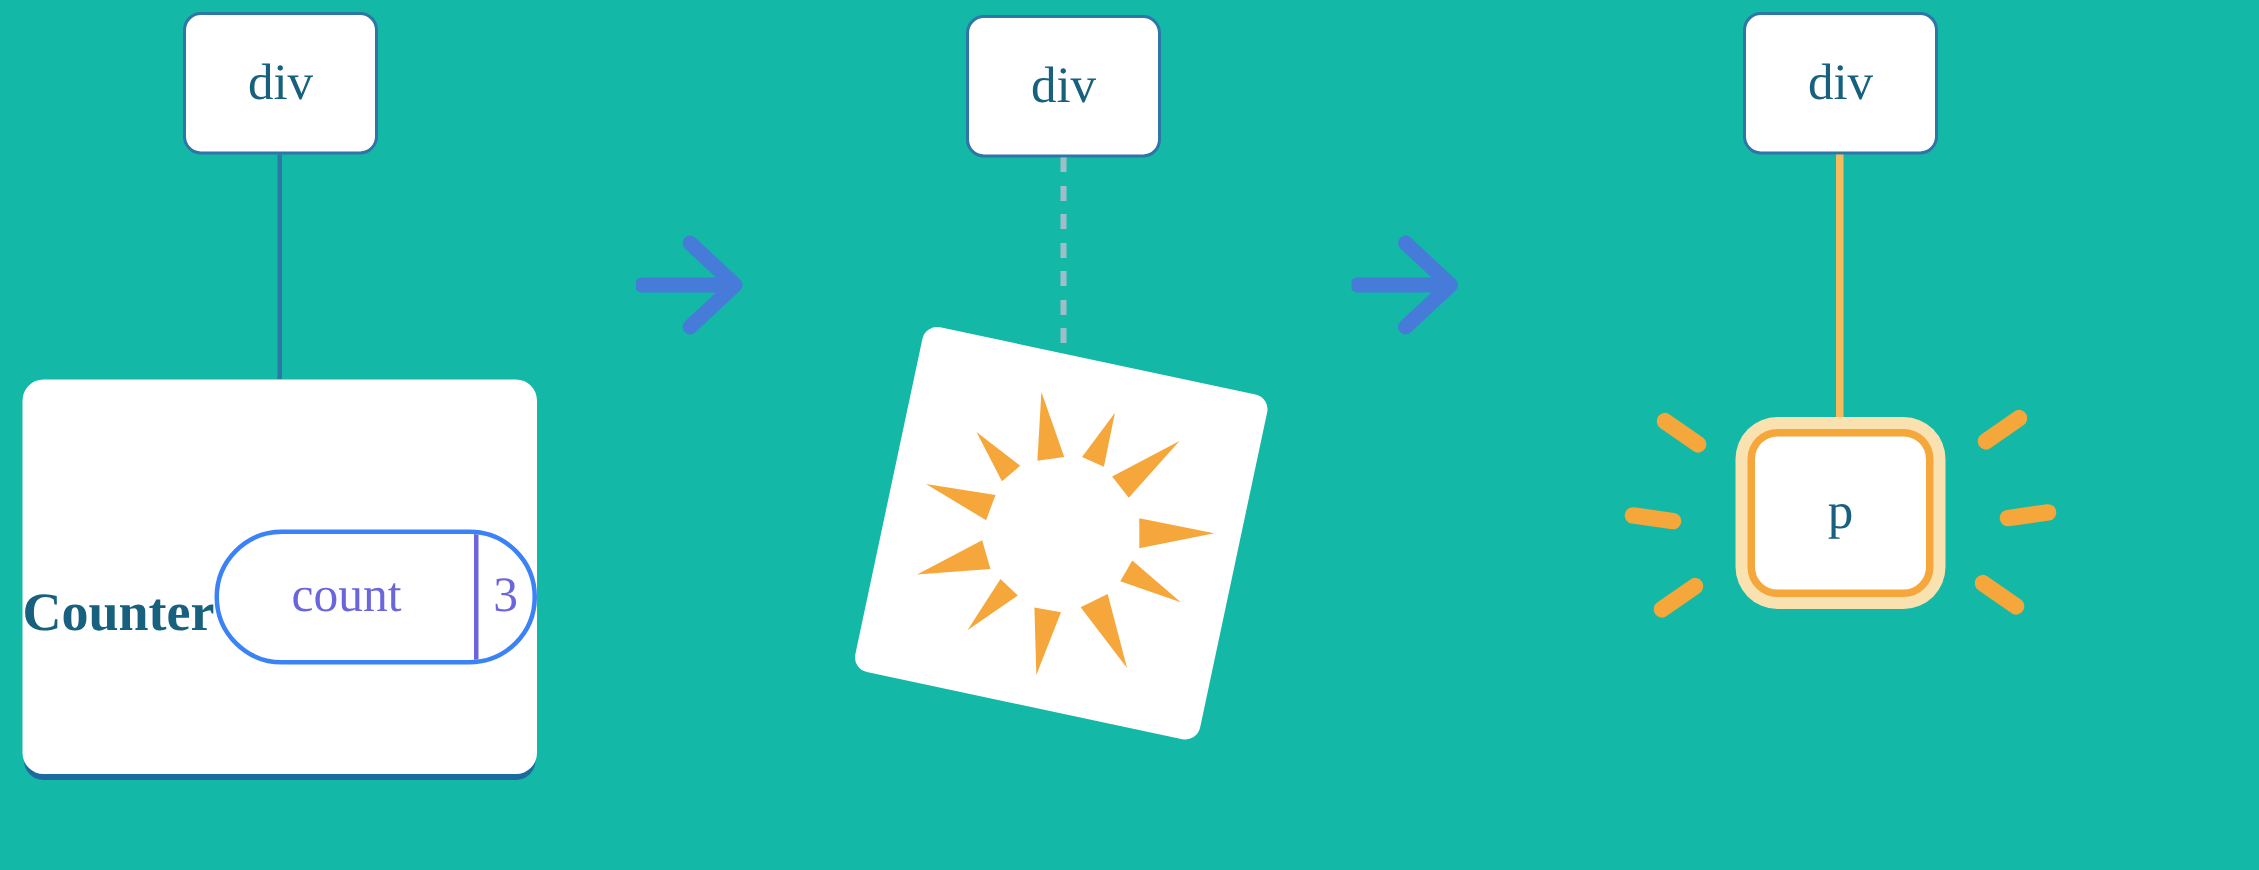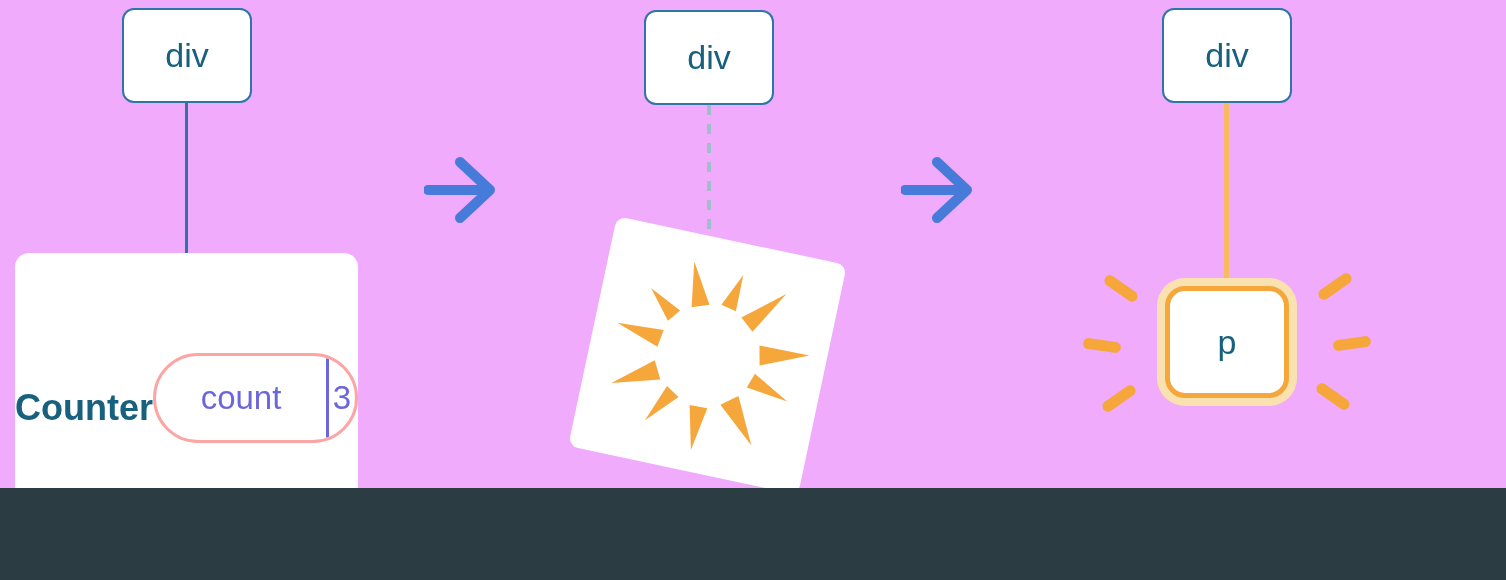--- a/index.html
+++ b/index.html
@@ -1,21 +1,21 @@
 <!DOCTYPE html>
 <html><head>
 <meta charset="utf-8">
 <style>
   html, body { margin: 0; padding: 0; background: #2b3c42; }
   .canvas {
     position: relative;
     width: 1506px;
-    height: 488px;
-    background: #f0abfc;
-    font-family: Liberation Sans, sans-serif;
+    height: 580px;
+    background: #14b8a6;
+    font-family: Liberation Serif, serif;
     overflow: hidden;
   }
 
   
   .tag-box {
     position: absolute;
     width: 130px;
     height: 95px;
     background: #FFFFFF;
     border: 2px solid #2E75A8;
@@ -54,21 +54,21 @@
   }
   .counter-title {
     margin-top: 46px;
     font-size: 36px;
     font-weight: 600;
     color: #17607E;
   }
   .state-pill {
     margin-top: 26px;
     width: 263px; height: 90px;
-    border: 3px solid #fca5a5;
+    border: 3px solid #3b82f6;
     border-radius: 46px;
     box-sizing: border-box;
     display: flex;
     overflow: hidden;
     justify-content: space-between;
   }
   .state-key, .state-value {
     display: flex;
     align-items: center;
     justify-content: center;

